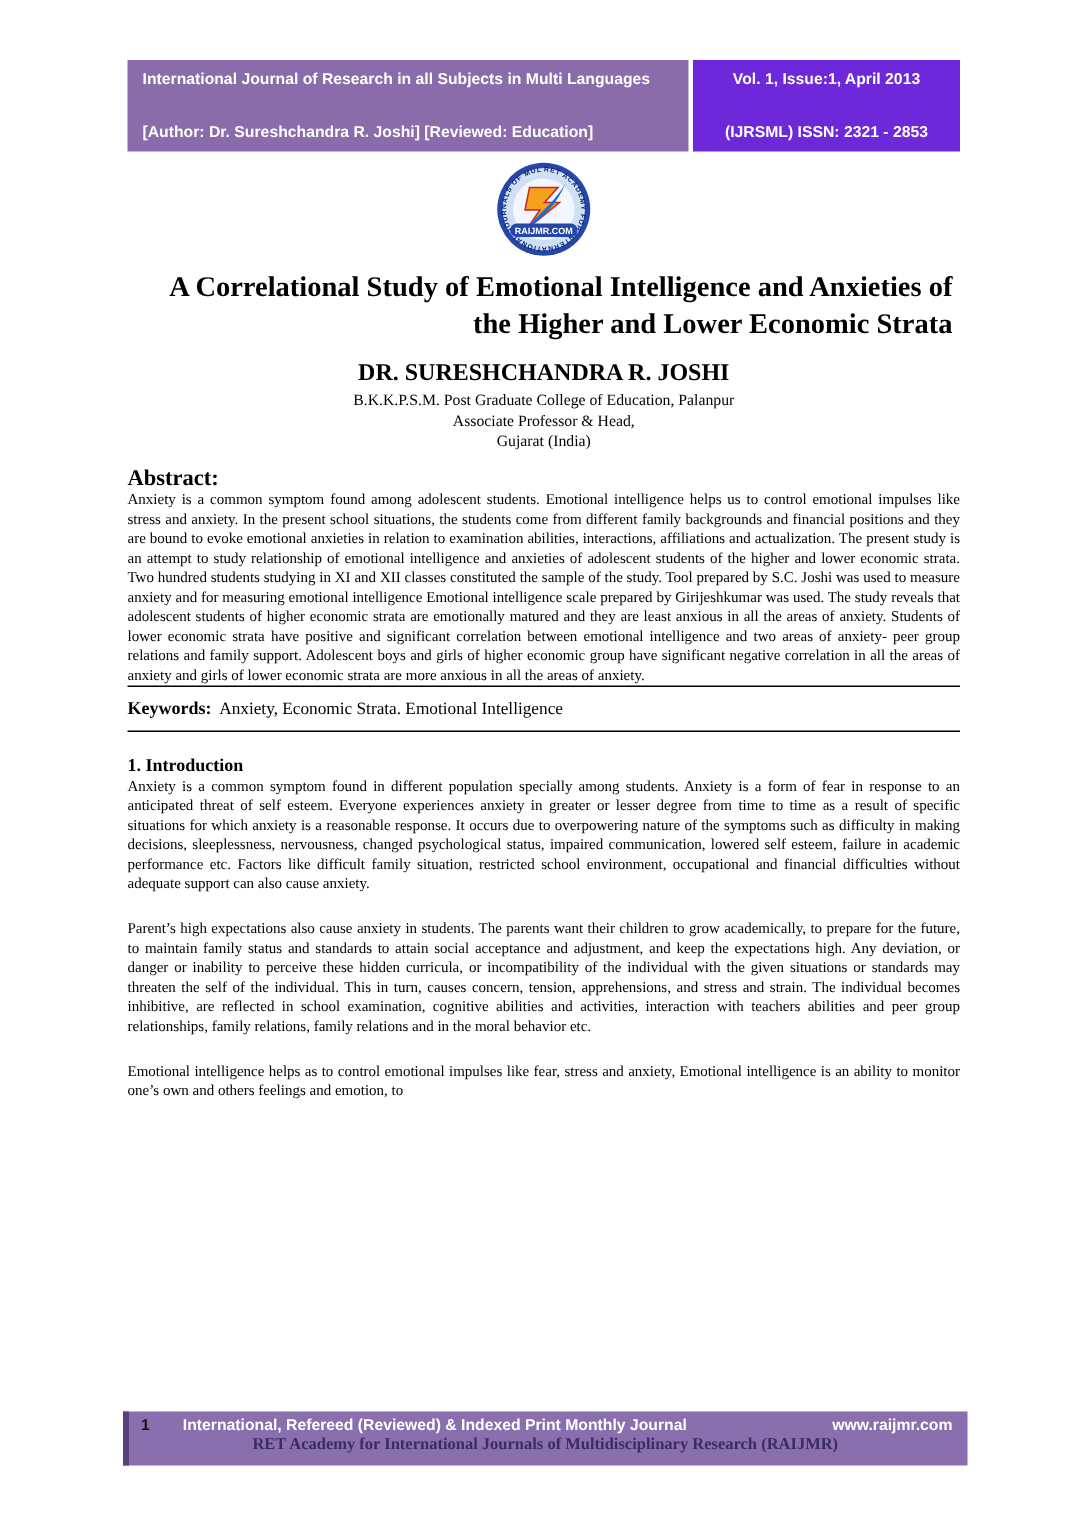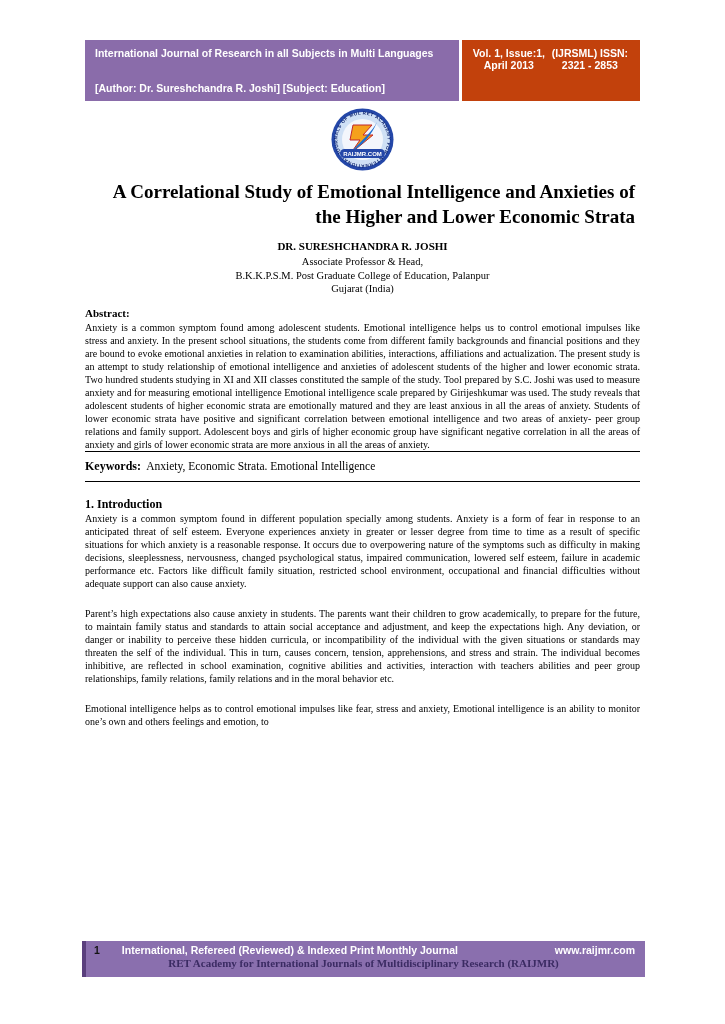--- a/index.html
+++ b/index.html
@@ -17,41 +17,41 @@
 
   
   .hdr{display:flex;gap:3px;margin-top:40px;height:61px;}
   .hdr-left{
     flex:1;background:#8a6caa;color:#fff;
     font-family:"Liberation Sans", sans-serif;font-weight:bold;font-size:10.5px;
     padding:7px 10px;box-sizing:border-box;
     display:flex;flex-direction:column;justify-content:space-between;
   }
   .hdr-right{
-    width:178px;background:#c2410c;color:#fff;
+    width:178px;background:#6d28d9;color:#fff;
     font-family:"Liberation Sans", sans-serif;font-weight:bold;font-size:10.5px;
     padding:7px 8px;box-sizing:border-box;text-align:center;
-    display:flex;flex-direction:row;justify-content:space-between;
+    display:flex;flex-direction:column;justify-content:space-between;
   }
 
   
   .logo-wrap{display:flex;justify-content:center;margin-top:7px;}
 
   
   .title{
     margin:8px auto 0;max-width:545px;
     font-size:19px;font-weight:bold;line-height:25px;text-align:right;
   }
   .author-block{text-align:center;margin-top:11px;}
-  .author-name{font-size:11px;font-weight:bold;margin-bottom:3px;}
+  .author-name{font-size:16px;font-weight:bold;margin-bottom:3px;}
   .author-line{font-size:10.5px;line-height:13.5px;}
 
   
   .abstract{margin-top:9px;}
-  .h-bold{font-size:11px;font-weight:bold;line-height:16px;}
+  .h-bold{font-size:15px;font-weight:bold;line-height:16px;}
   .body-text{font-size:10px;line-height:13px;text-align:justify;}
   .keywords{
     border-top:1.5px solid #000;border-bottom:1.5px solid #000;
     padding:7px 0;font-size:11.5px;
   }
   .keywords b{font-size:12px;}
   .section-head{margin-top:15px;font-size:12px;font-weight:bold;}
   .para{margin-top:0;}
   .para + .para{margin-top:17px;}
 
@@ -75,21 +75,21 @@
 </style>
 </head>
 <body>
 
 <div class="page">
   <div class="content">
 
     <div class="hdr">
       <div class="hdr-left">
         <span>International Journal of Research in all Subjects in Multi Languages</span>
-        <span>[Author: Dr. Sureshchandra R. Joshi] [Subject: Education]</span>
+        <span>[Author: Dr. Sureshchandra R. Joshi] [Reviewed: Education]</span>
       </div>
       <div class="hdr-right">
         <span>Vol. 1, Issue:1, April  2013</span>
         <span>(IJRSML)  ISSN: 2321 - 2853</span>
       </div>
     </div>
 
     <div class="logo-wrap">
       <svg width="63" height="63" viewBox="0 0 63 63">
         <defs>
@@ -105,22 +105,22 @@
         <path d="M20,44 C31,38 41,27 46,14 C41,24 31,32 20,44 Z" fill="#1b6fd0"></path>
         <rect x="9" y="41" width="45" height="9" rx="4.5" fill="#2447a8"></rect>
         <text x="31.5" y="48" font-size="6" fill="#ffffff" text-anchor="middle" font-family="Liberation Sans, sans-serif" font-weight="bold">RAIJMR.COM</text>
       </svg>
     </div>
 
     <div class="title">A Correlational Study of Emotional Intelligence and Anxieties of the Higher and Lower Economic Strata</div>
 
     <div class="author-block">
       <div class="author-name">DR. SURESHCHANDRA R. JOSHI</div>
+      <div class="author-line">B.K.K.P.S.M. Post Graduate College of Education, Palanpur</div>
       <div class="author-line">Associate Professor &amp; Head,</div>
-      <div class="author-line">B.K.K.P.S.M. Post Graduate College of Education, Palanpur</div>
       <div class="author-line">Gujarat (India)</div>
     </div>
 
     <div class="abstract">
       <div class="h-bold">Abstract:</div>
       <div class="body-text">Anxiety is a common symptom found among adolescent students. Emotional intelligence helps us to control emotional impulses like stress and anxiety. In the present school situations, the students come from different family backgrounds and financial positions and they are bound to evoke emotional anxieties in relation to examination abilities, interactions, affiliations and actualization. The present study is an attempt to study relationship of emotional intelligence and anxieties of adolescent students of the higher and lower economic strata. Two hundred students studying in XI and XII classes constituted the sample of the study. Tool prepared by S.C. Joshi was used to measure anxiety and for measuring emotional intelligence Emotional intelligence scale prepared by Girijeshkumar was used. The study reveals that adolescent students of higher economic strata are emotionally matured and they are least anxious in all the areas of anxiety. Students of lower economic strata have positive and significant correlation between emotional intelligence and two areas of anxiety- peer group relations and family support. Adolescent boys and girls of higher economic group have significant negative correlation in all the areas of anxiety and girls of lower economic strata are more anxious in all the areas of anxiety.</div>
     </div>
 
     <div class="keywords">
       <b>Keywords:</b>&nbsp;

